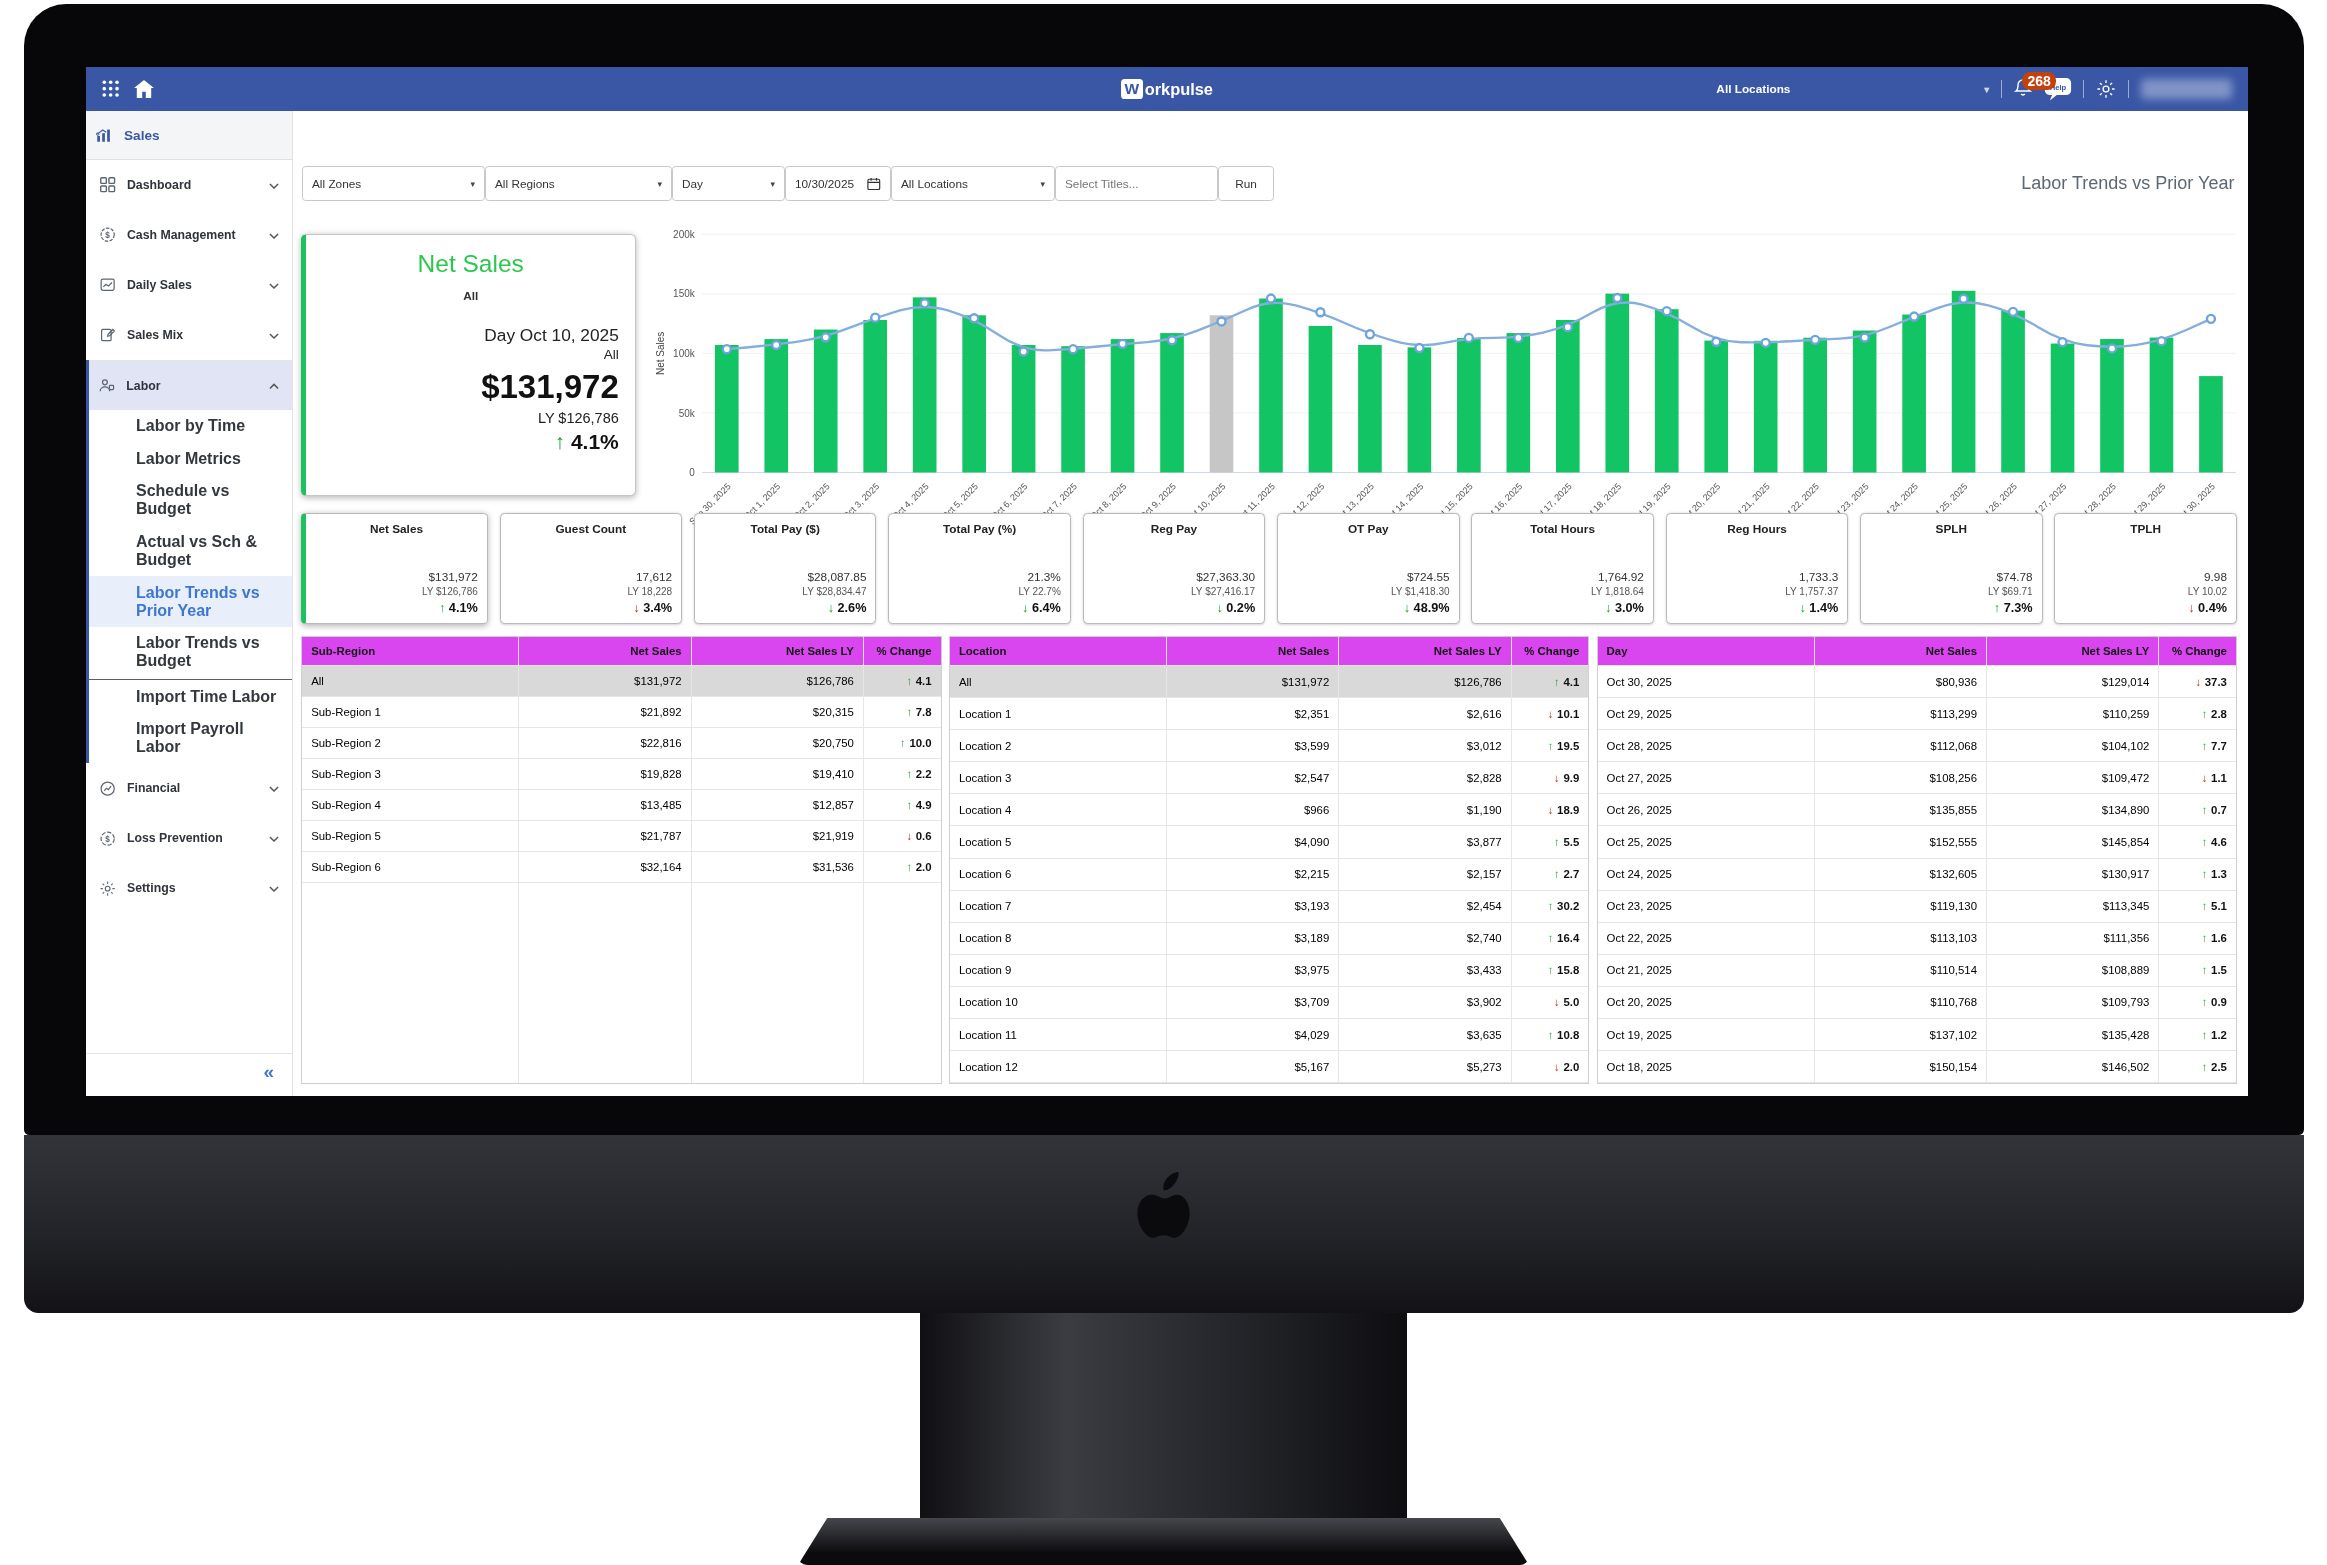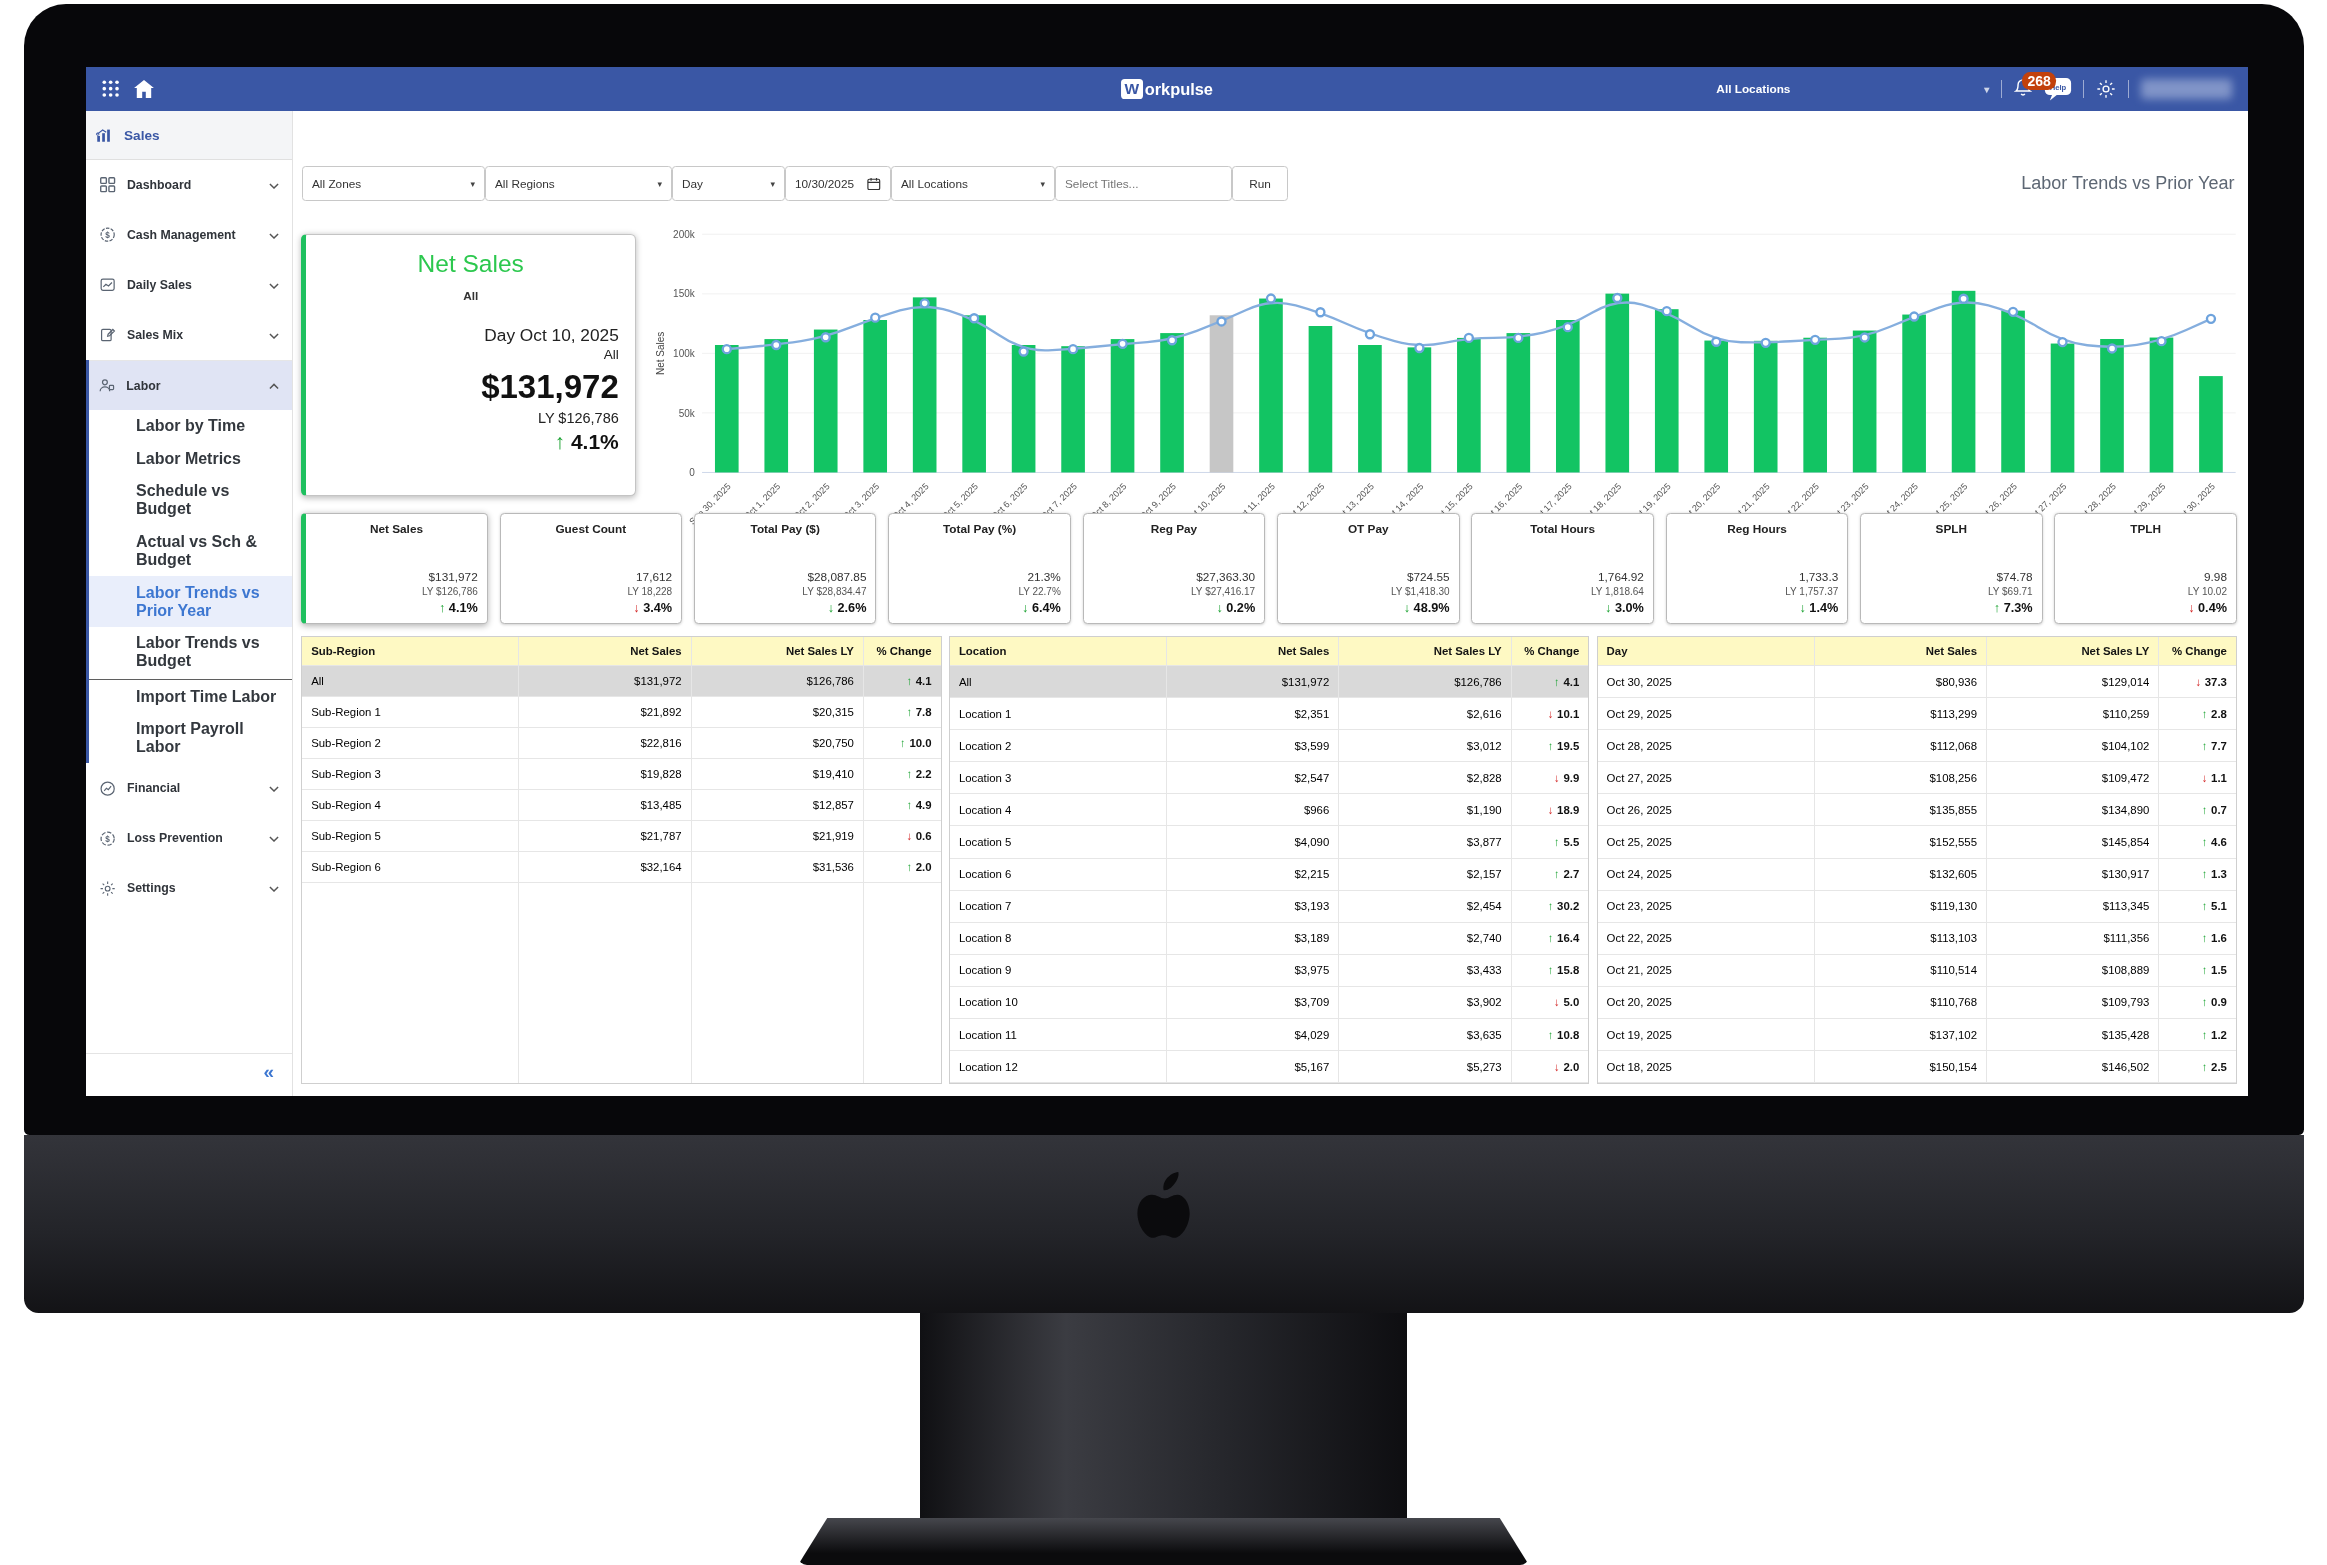--- a/index.html
+++ b/index.html
@@ -72,21 +72,21 @@
   .kpi.selected{border-left:5.5px solid #1fc05f;box-shadow:0 1.8px 6.4px rgba(0,0,0,.3)}
   .kpi-title{text-align:center;font-weight:bold;font-size:11.8px;color:#222;white-space:nowrap}
   .kpi-vals{margin-top:auto;text-align:right;font-size:11.8px;color:#333}
   .kpi-ly{font-size:10px;color:#555;margin:2.7px 0 3.6px}
   .kpi-chg{font-size:12.7px;font-weight:bold;color:#111}
 
   
   .tables{position:absolute;left:8.2px;right:11px;top:525px;bottom:11.8px;display:flex;gap:7.3px}
   .tbl{flex:1;border:0.9px solid #cfcfcf;display:flex;flex-direction:column;background:#fff;font-size:11.4px;overflow:hidden}
   .trow{display:flex;flex:1 1 0;border-bottom:0.9px solid #e6e6e6;align-items:stretch;min-height:0}
-  .trow.header{background:#fef9c3;font-weight:bold;color:#141414;flex:0 0 29px}
+  .trow.header{background:#d946ef;font-weight:bold;color:#141414;flex:0 0 29px}
   .trow.fixed{flex:0 0 31px}
   .trow.allrow{background:#d9d9d9}
   .tbl-filler{flex:1;display:flex}
   .tcell{display:flex;align-items:center;padding:0 9px;border-right:0.9px solid #e6e6e6;overflow:hidden;white-space:nowrap}
   .tcell:last-child{border-right:none}
   .c-name{width:34%}
   .c-ns{width:27%;justify-content:flex-end}
   .c-ly{width:27%;justify-content:flex-end}
   .c-chg{width:12%;justify-content:flex-end;font-weight:bold;color:#111}
   .c-chg .arr{margin-right:3.6px}
@@ -331,21 +331,21 @@
           <svg width="13.6" height="13.6" viewBox="0 0 15 15" fill="none" stroke="#333" stroke-width="1.3">
             <rect x="1" y="2.5" width="13" height="11.5" rx="1.5"></rect>
               <path d="M1 6h13M4.5 1v3M10.5 1v3"></path>
           </svg>
         </span>
       </div>
       <div class="ctl" style="width:164px">
         <span>All Locations</span>
           <span class="caret">▾</span>
       </div>
-      <div class="ctl" style="width:177px">
+      <div class="ctl" style="width:163px">
         <input placeholder="Select Titles..." style="">
       </div>
       <button class="run-btn">Run</button>
       <div class="page-title">Labor Trends vs Prior Year</div>
     </div>
 
     <div class="hero-card">
       <div class="hero-title">Net Sales</div>
       <div class="hero-sub">All</div>
       <div class="hero-right">

